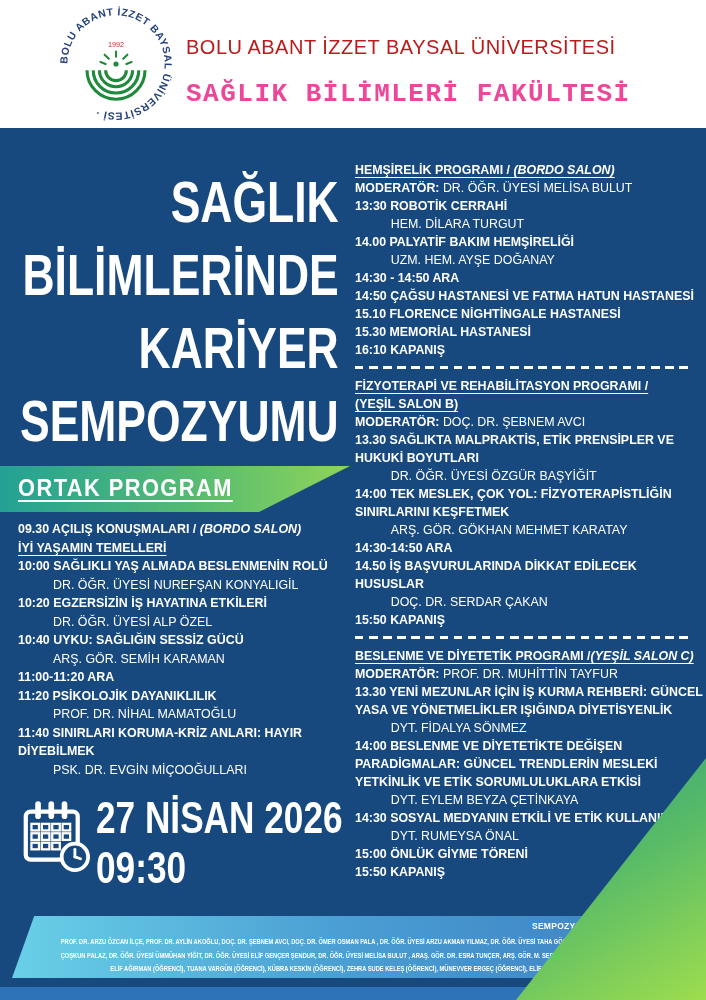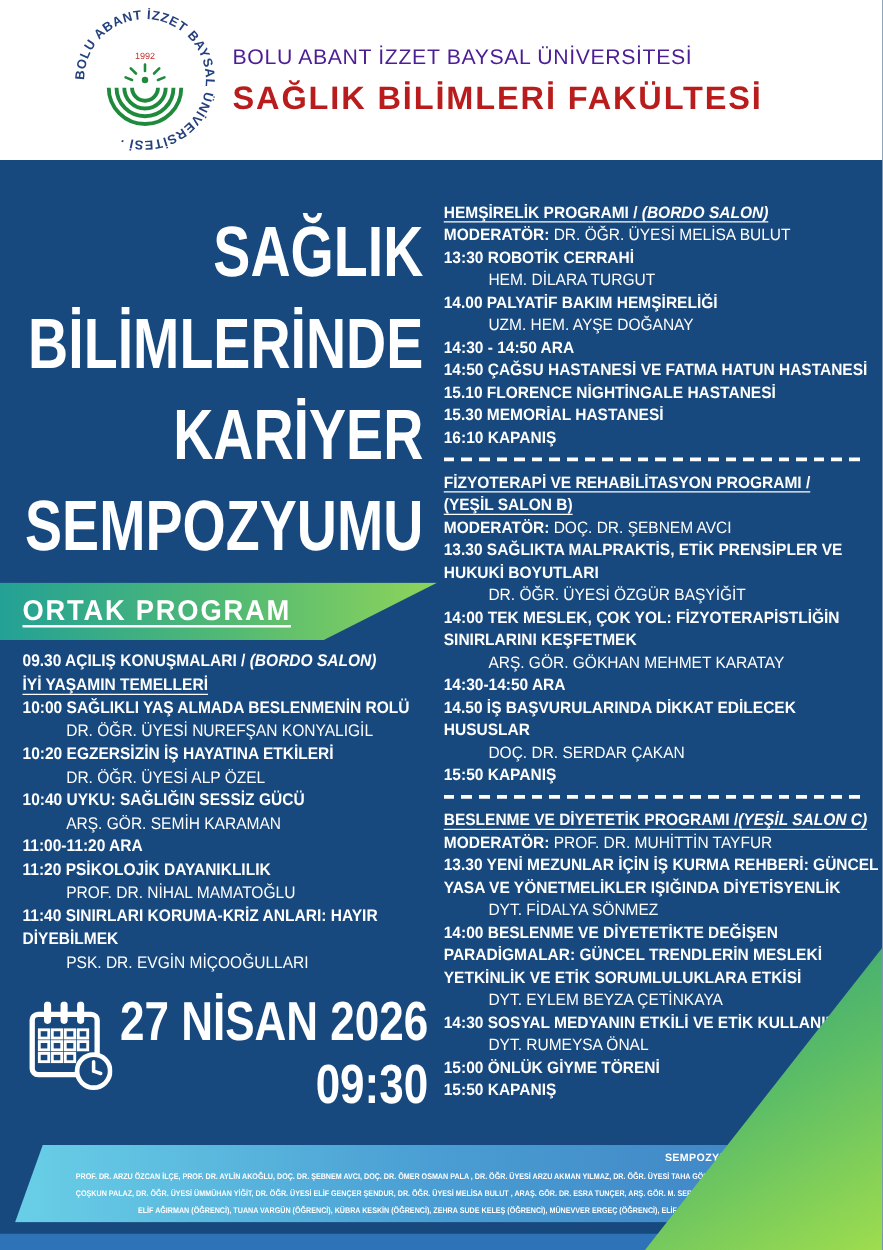--- a/index.html
+++ b/index.html
@@ -7,22 +7,22 @@
   .poster {
     position:relative; width:706px; height:1000px; margin:0 auto;
     background:#17497f; overflow:hidden;
     font-family:"Liberation Sans", sans-serif;
     -webkit-font-smoothing:antialiased;
   }
   
   .header { position:absolute; top:0; left:0; width:706px; height:128px; background:#ffffff; z-index:4; }
   .logo { position:absolute; left:58px; top:6px; width:116px; height:116px; }
   .header-text { position:absolute; left:186px; top:36px; }
-  .h1 { font-size:17px; color:#4c1d95; letter-spacing:0.5px; white-space:nowrap; }
-  .h2 { font-size:26px; font-weight:bold; color:#b91c1c; letter-spacing:1.5px; margin-top:7px; white-space:nowrap; }
+  .h1 { font-size:20px; color:#b91c1c; letter-spacing:0.5px; white-space:nowrap; }
+  .h2 { font-size:26px; font-weight:bold; color:#ec4899; letter-spacing:1.5px; margin-top:20px; white-space:nowrap;font-family:Liberation Mono, monospace; }
 
   
   .title { position:absolute; left:20px; top:166px; color:#ffffff; z-index:2;text-align:right; }
   .title-line { font-size:57px; font-weight:bold; line-height:73px; white-space:nowrap;
                 transform:scaleX(0.78); transform-origin:left center; }
 
   .banner { position:absolute; left:0; top:466px; width:350px; height:46px; z-index:2;
             background:linear-gradient(90deg,#23a195 0%,#55bb72 55%,#8fd45a 100%);
             clip-path:polygon(0 0,100% 0,74% 100%,0 100%); }
   .banner-label { position:absolute; left:18px; top:9px; font-size:23px; font-weight:bold; color:#ffffff;
@@ -32,21 +32,21 @@
   .program { position:absolute; left:18px; top:520px; width:366px; color:#ffffff;
              font-size:13.5px; line-height:18.5px; z-index:2;
              transform:scaleX(0.92); transform-origin:left top; }
   .program .t { font-weight:bold; }
   .program .t em { font-style:italic; }
   .program .u { text-decoration:underline; text-underline-offset:3px; }
   .program .s { font-weight:normal; padding-left:42px; }
 
   .date-block { position:absolute; left:22px; top:793px; color:#ffffff; z-index:2; }
   .cal-icon { position:absolute; left:0; top:8px; }
-  .date-text { position:absolute; left:74px; top:0;text-align:right; }
+  .date-text { position:absolute; left:74px; top:0; }
   .date-line { font-size:44px; font-weight:bold; line-height:50px; white-space:nowrap;
                transform:scaleX(0.8); transform-origin:left center; }
 
   
   .right-col { position:absolute; left:355px; top:161px; width:372px; color:#ffffff;
                font-size:13.2px; line-height:18px; z-index:2;
                transform:scaleX(0.94); transform-origin:left top; }
   .sec-title { font-weight:bold; text-decoration:underline; text-underline-offset:3px; }
   .sec-title em { font-style:italic; }
   .mod .lbl { font-weight:bold; }

